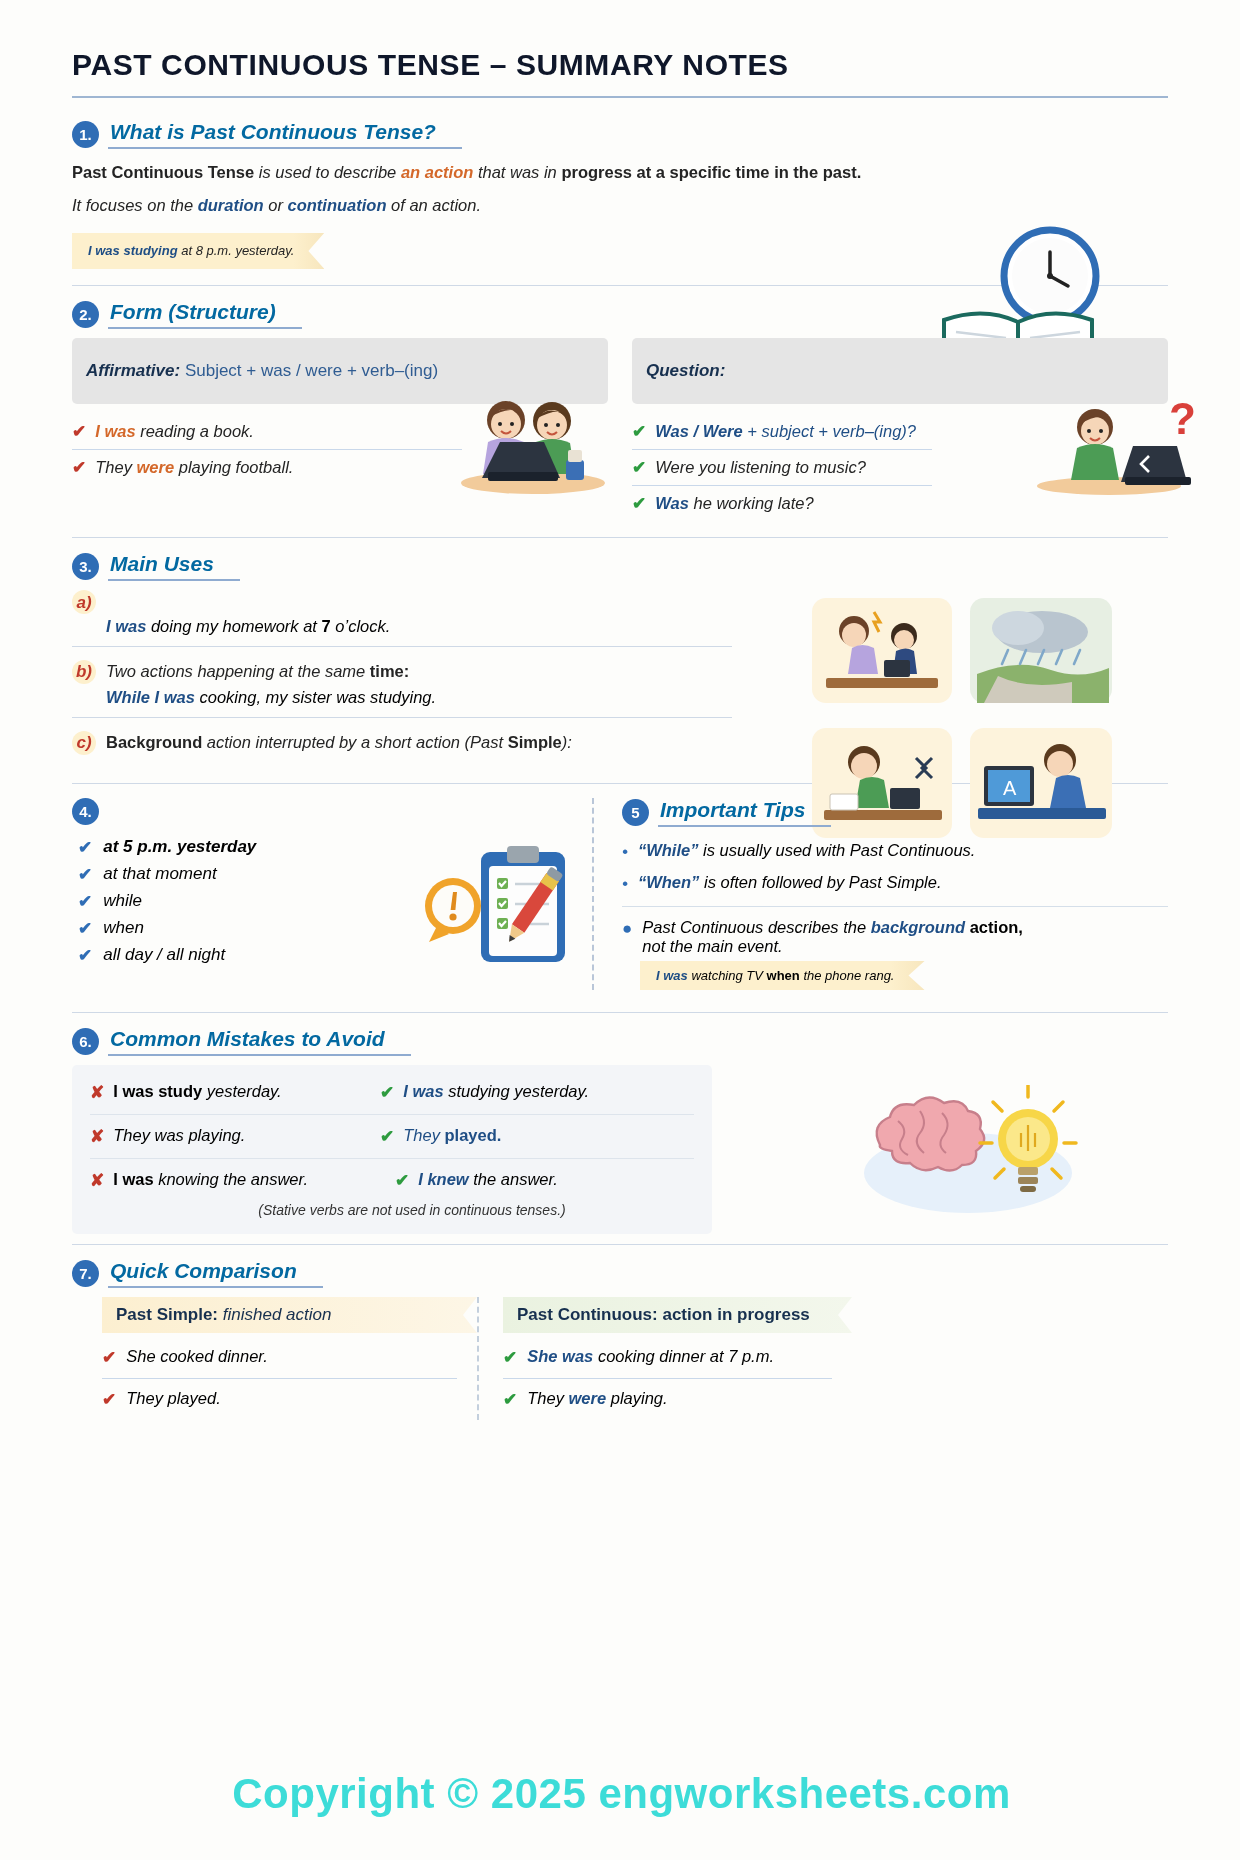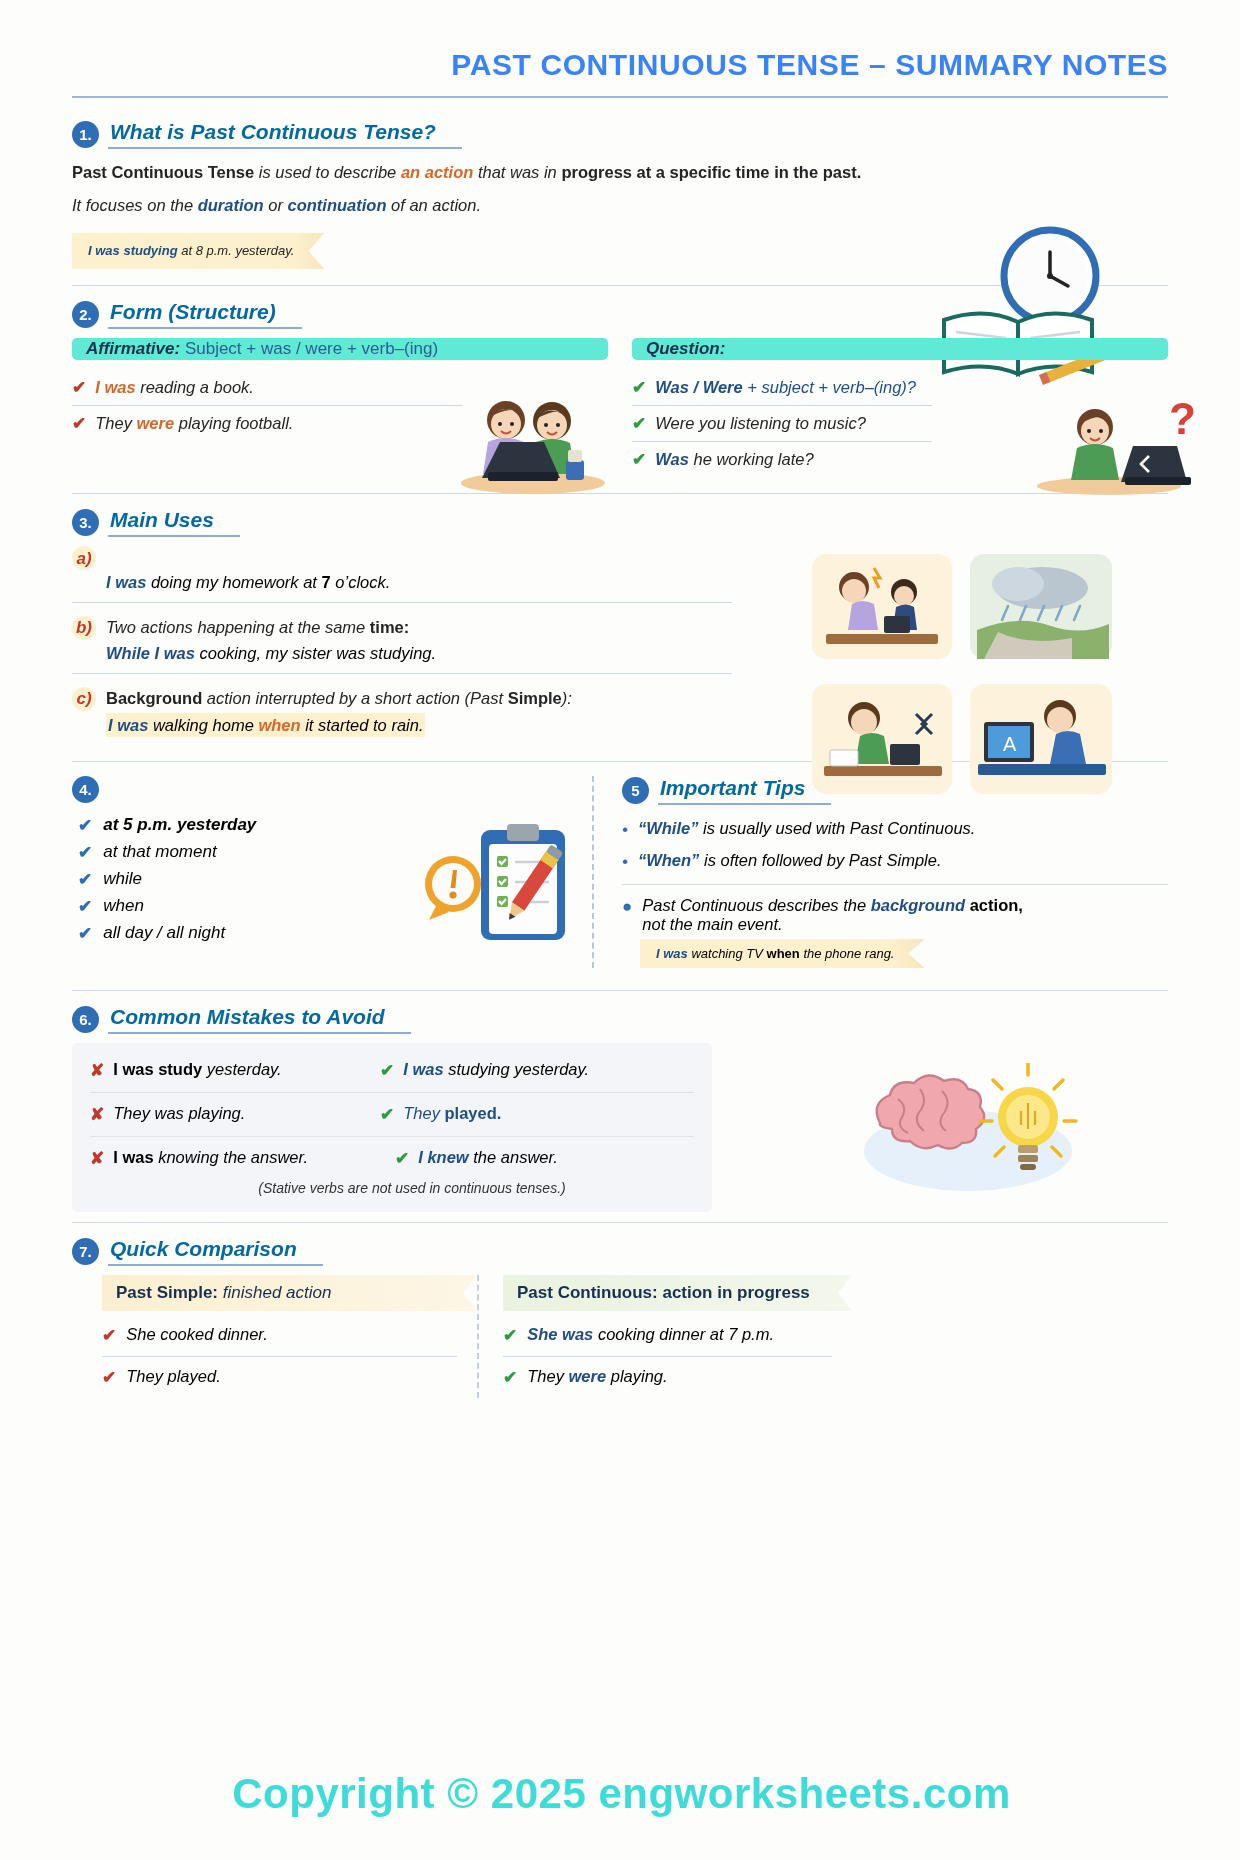--- a/index.html
+++ b/index.html
@@ -7,24 +7,24 @@
     width: 1240px; height: 1860px;
     background: #fdfdfb;
     font-family: "Liberation Sans", sans-serif;
     position: relative;
     overflow: hidden;
   }
   .page { position: relative; width: 1240px; height: 1860px; padding: 0 72px; }
 
   
   .title {
-    text-align: right;
+    text-align: left;
     font-size: 30px;
     font-weight: bold;
-    color: #3b82f6;
+    color: #0f172a;
     letter-spacing: .6px;
     padding-top: 48px;
     padding-bottom: 14px;
   }
   .title-rule { height: 2px; background: #9fb6d2; margin: 0 0 22px 0; }
 
   
   .sec-head { display: flex; align-items: center; gap: 9px; margin-bottom: 9px; }
   .badge {
     width: 27px; height: 27px; border-radius: 50%;
@@ -60,22 +60,22 @@
 
   
   .s1-wrap { position: relative; }
   .s1-text { width: 790px; }
   .s1-text p { margin-bottom: 5px; }
 
   
   .two-col { display: flex; gap: 24px; }
   .col { flex: 1; position: relative; }
   .form-band {
-    background: #5eead4; border-radius: 5px;
-    padding: 1px 14px; font-size: 17px;
+    background: #e5e5e5; border-radius: 5px;
+    padding: 23px 14px; font-size: 17px;
     color: #1f4e85; margin-bottom: 10px;
   }
   .form-band .lbl { font-weight: bold; font-style: italic; color: #17304f; }
   .form-band .frm { color: #2f5c92; }
   .line-item {
     font-size: 16.5px; font-style: italic; color: #242424;
     padding: 7px 0 7px 0;
     border-bottom: 1px solid #c9d8ea;
     display: flex; gap: 9px; align-items: baseline;
   }
@@ -313,24 +313,20 @@
         </div>
         <div class="use-ex">
           <span class="blue">While I was</span><span> cooking, my sister was studying.</span>
         </div>
       </div>
 
       <div class="use-row">
         <div class="use-head txt">
           <span class="ltr">c)</span>
           <span><span class="b">Background</span><span> action interrupted by a short action (Past </span><span class="b">Simple</span><span>):</span></span>
-        </div>
-        <div class="use-ex">
-          <span style="background:#fdf0cd; padding:3px 2px;">
-          <span class="blue">I was</span><span> walking home </span><span class="org">when</span><span> it started to rain.</span></span>
         </div>
       </div>
     </div>
 
     <div class="ill" style="right:56px; top:46px;">
       <svg width="300" height="250" viewBox="0 0 300 250">
 
         <rect x="0" y="0" width="140" height="105" rx="14" fill="#fdf3dc"></rect>
         <circle cx="42" cy="33" r="15" fill="#6b4228"></circle>
           <circle cx="42" cy="37" r="12" fill="#f6d6b8"></circle>

